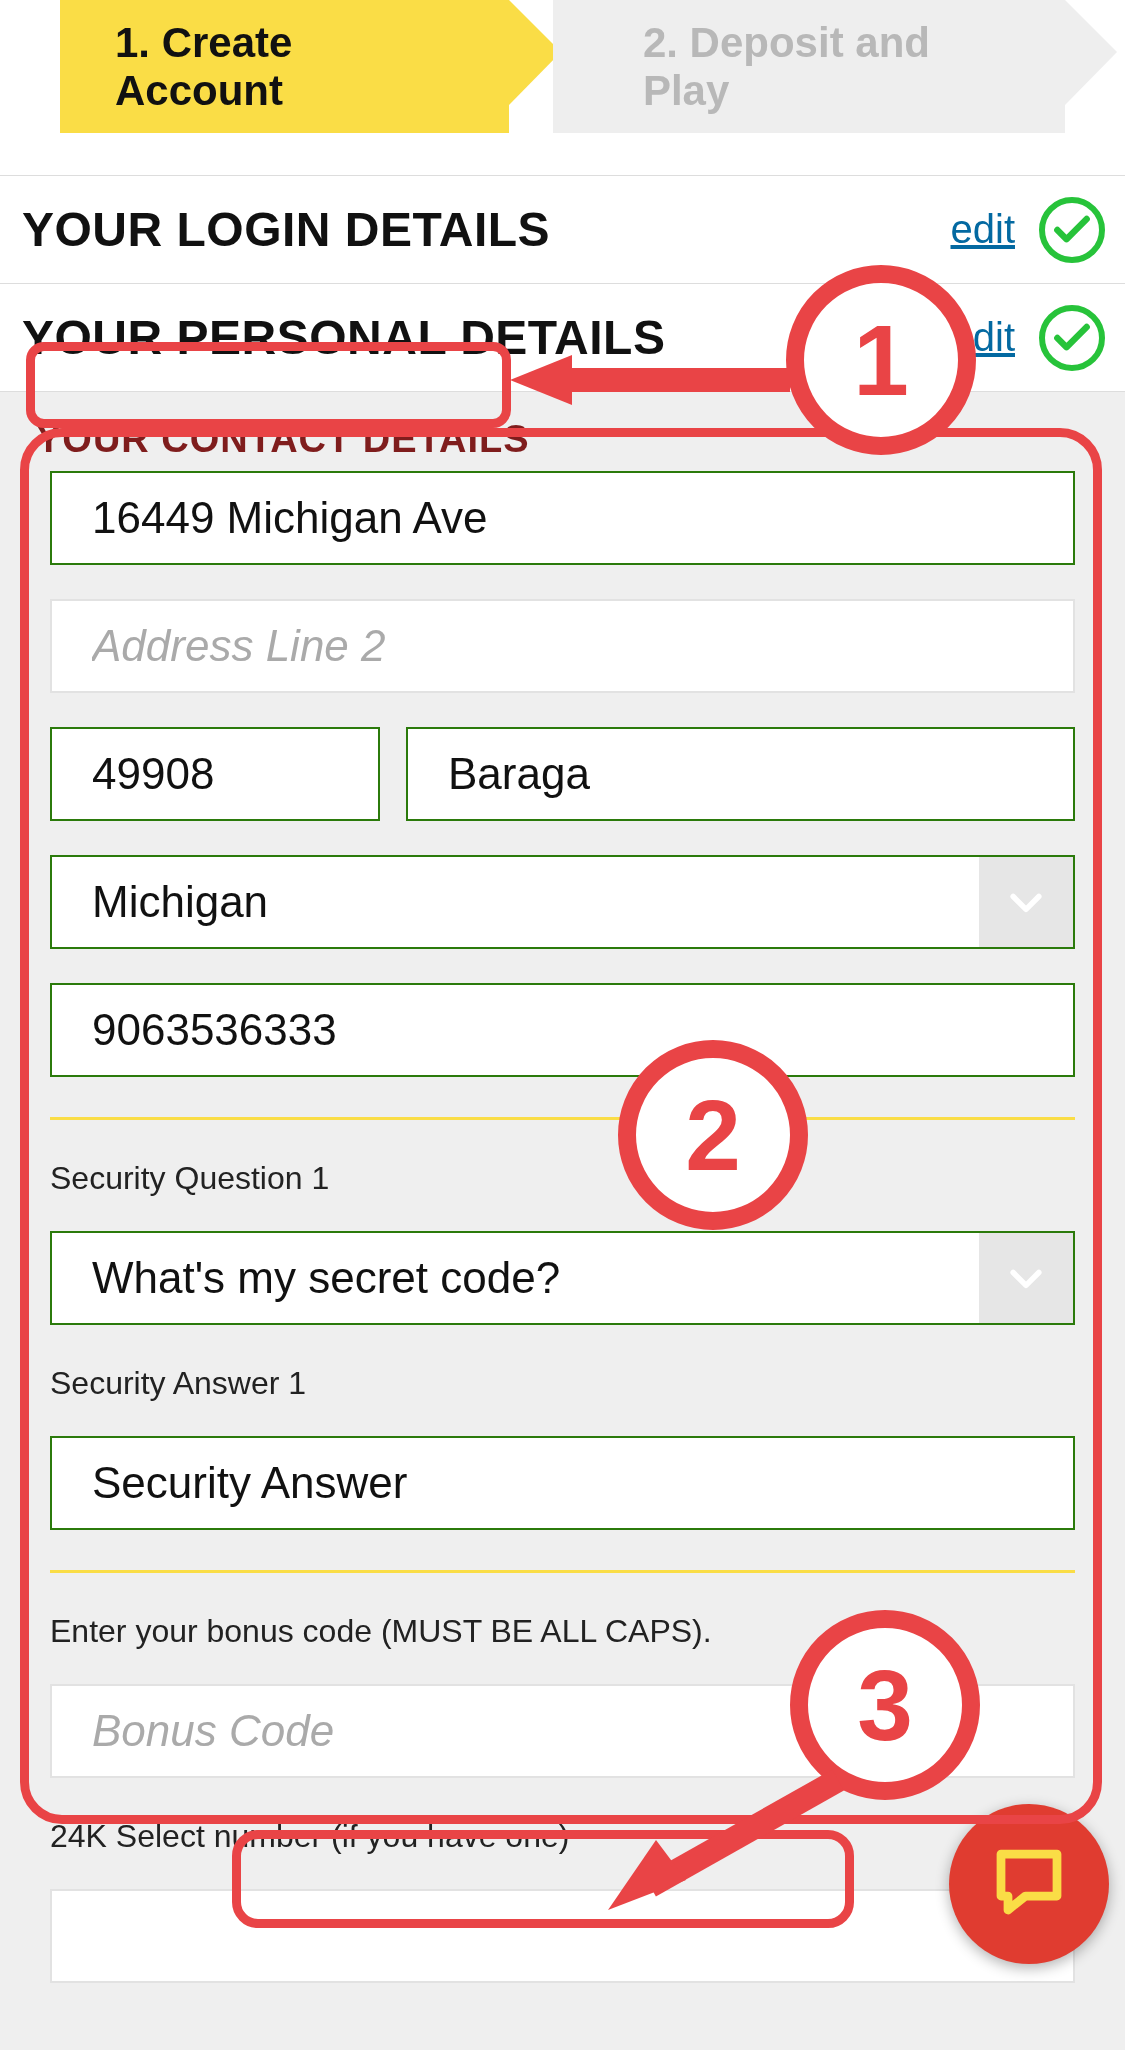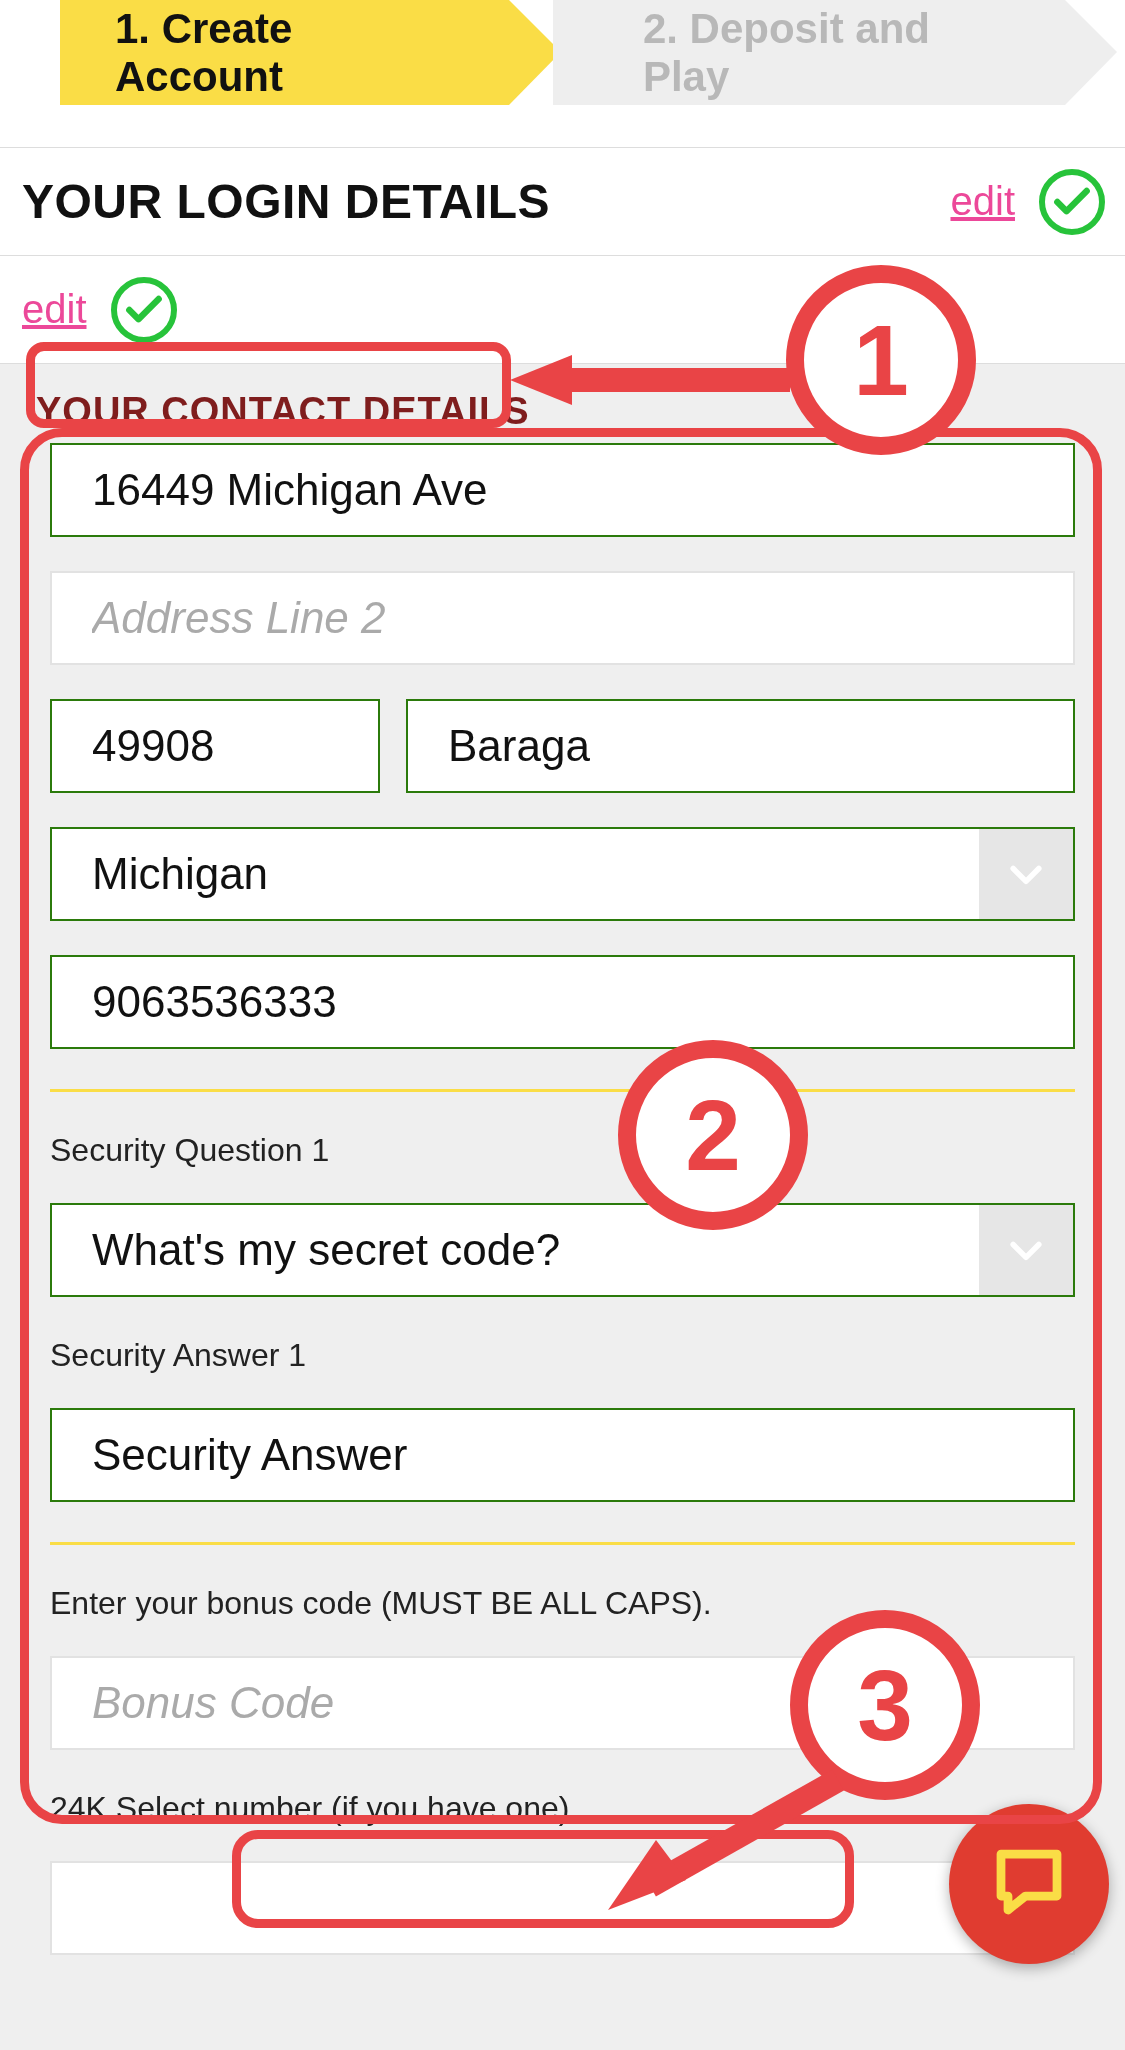--- a/index.html
+++ b/index.html
@@ -8,21 +8,21 @@
     font-family: "Helvetica Neue", Helvetica, Arial, sans-serif;
     background: #fff;
     color: #111;
     position: relative;
     overflow: hidden;
   }
 
   
   .crumbs {
     display: flex;
-    height: 105px;
+    height: 133px;
     padding-left: 60px;
     padding-right: 60px;
     align-items: center;
     gap: 44px;
   }
   .crumb {
     position: relative;
     height: 100%;
     display: flex;
     align-items: center;
@@ -56,21 +56,21 @@
     padding: 0 20px 0 22px;
   }
   .section-title {
     font-size: 48px;
     font-weight: 800;
     letter-spacing: 0.5px;
     flex: 1;
   }
   .edit-link {
     font-size: 40px;
-    color: #ec4899;
+    color: #0369a1;
     text-decoration: underline;
     margin-right: 24px;
   }
   .check-circ {
     width: 66px; height: 66px;
     border-radius: 50%;
     border: 6px solid #27c33a;
     display: flex; align-items: center; justify-content: center;
   }
   .check-circ svg { width: 44px; height: 44px; }
@@ -182,20 +182,21 @@
   <span class="section-title">YOUR LOGIN DETAILS</span>
   <span class="edit-link">edit</span>
   <span class="check-circ">
     <svg viewBox="0 0 24 24">
         <path d="M4 12 l5 5 l11 -11" fill="none" stroke="#27c33a" stroke-width="3.5" stroke-linecap="round" stroke-linejoin="round"></path>
       </svg>
   </span>
 </div>
 
 <div class="section-row">
+  <span class="section-title">YOUR PERSONAL DETAILS</span>
   <span class="edit-link">edit</span>
   <span class="check-circ">
     <svg viewBox="0 0 24 24">
         <path d="M4 12 l5 5 l11 -11" fill="none" stroke="#27c33a" stroke-width="3.5" stroke-linecap="round" stroke-linejoin="round"></path>
       </svg>
   </span>
 </div>
 
 <div class="panel">
   <div class="panel-head">YOUR CONTACT DETAILS</div>

